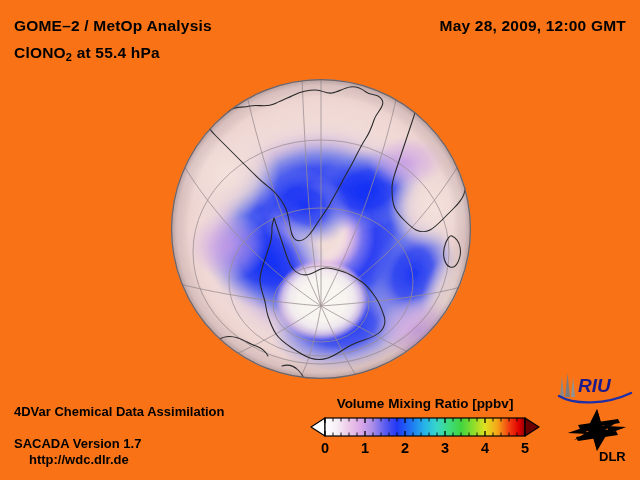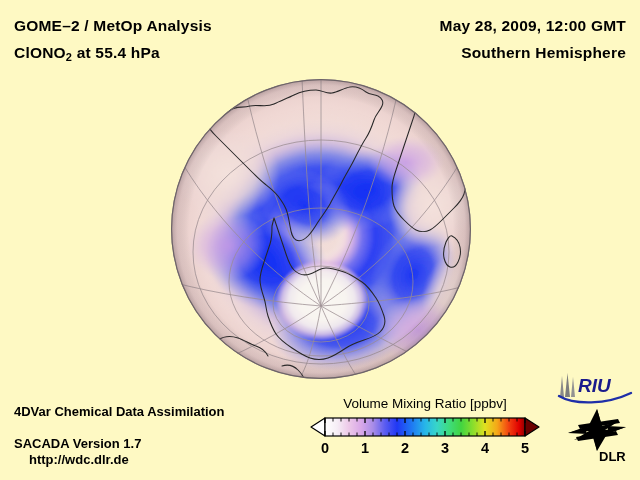--- a/index.html
+++ b/index.html
@@ -9,21 +9,21 @@
     background: #ffffff;
   }
   body {
     font-family: "Liberation Sans", sans-serif;
     -webkit-font-smoothing: antialiased;
   }
   #page {
     position: relative;
     width: 640px;
     height: 480px;
-    background: #fef9c3;
+    background: #f97316;
     overflow: hidden;
   }
 
   
   .hdr {
     position: absolute;
     font-size: 15.5px;
     font-weight: bold;
     color: #000000;
     letter-spacing: 0.2px;
@@ -70,21 +70,21 @@
     width: 240px;
     height: 70px;
   }
   #cbar-title {
     position: absolute;
     left: 0;
     top: 0;
     width: 240px;
     text-align: center;
     font-size: 13.5px;
-    font-weight: normal;
+    font-weight: bold;
     color: #000;
     white-space: nowrap;
   }
   #cbar-svg {
     position: absolute;
     left: 0;
     top: 18px;
     width: 240px;
     height: 26px;
   }
@@ -125,21 +125,20 @@
 
 <div id="page">
 
   <div class="hdr" id="hdr-left-1">GOME–2 / MetOp Analysis</div>
 
   <div class="hdr" id="hdr-left-2">
     <span>ClONO</span><span class="sub">2</span><span> at 55.4 hPa</span>
   </div>
 
   <div class="hdr" id="hdr-right-1">May 28, 2009, 12:00 GMT</div>
-  <div class="hdr" id="hdr-right-2">Southern Hemisphere</div>
 
   <div id="globe-wrap">
     <svg id="globe-svg" viewBox="0 0 302 302" xmlns="http://www.w3.org/2000/svg">
       <defs>
         <clipPath id="disc">
           <circle cx="151" cy="151" r="150"></circle>
         </clipPath>
 
         <radialGradient id="baseField" cx="50%" cy="50%" r="50%">
           <stop offset="0%" stop-color="#f1dcd8"></stop>

